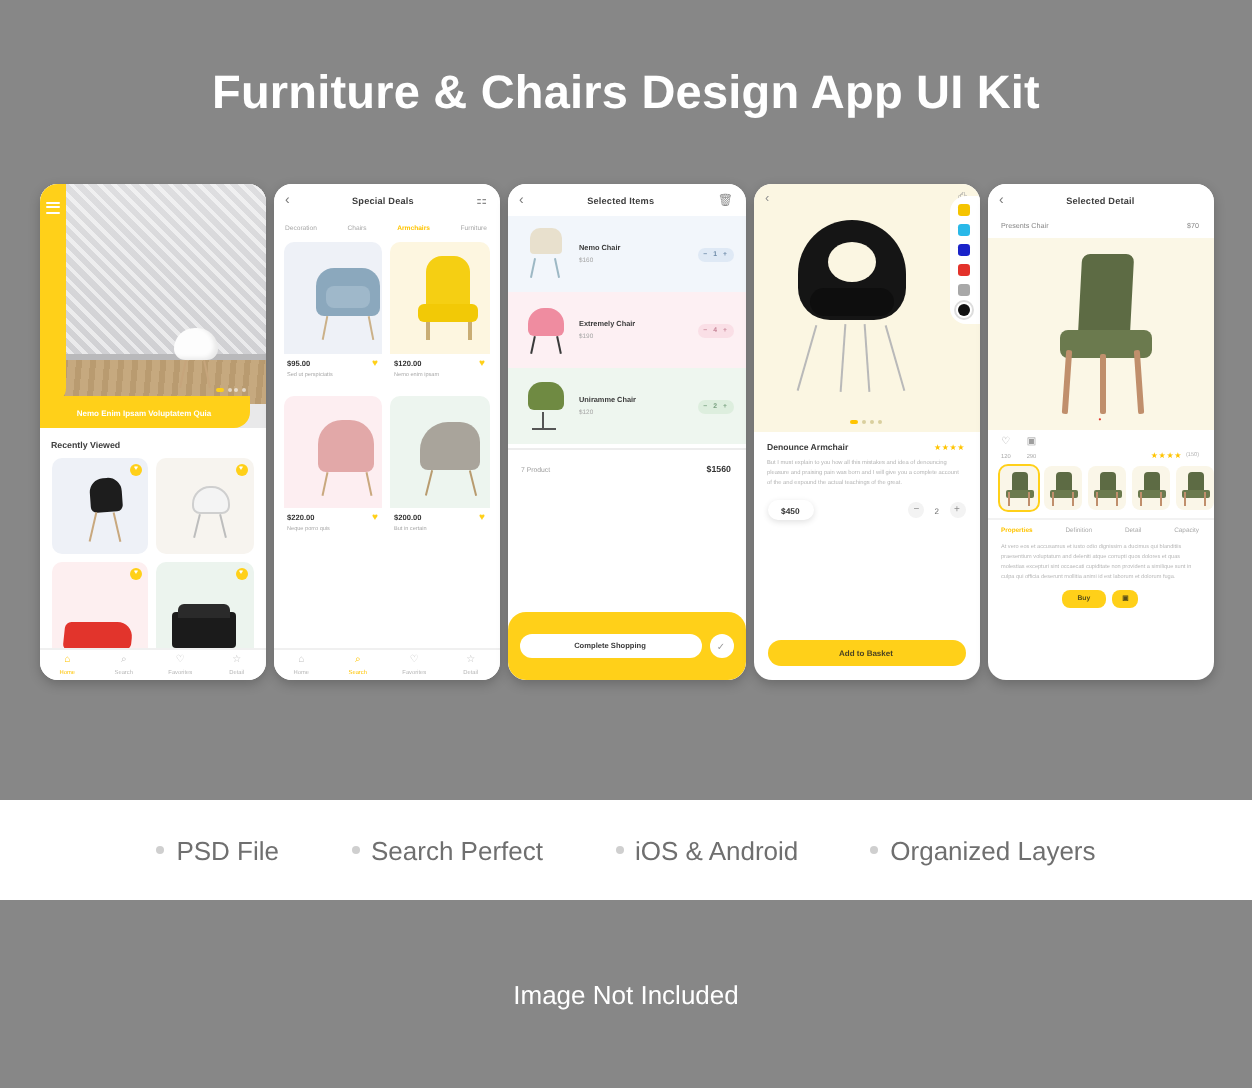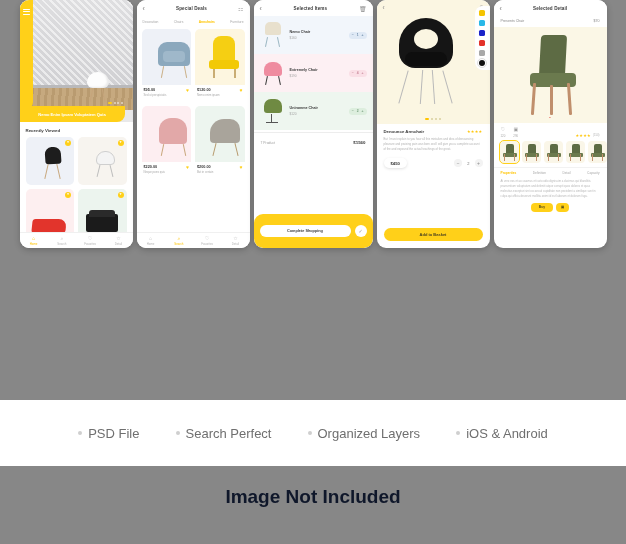--- a/index.html
+++ b/index.html
@@ -330,40 +330,43 @@
   .s5-text { padding: 0 7px; font-size: 2.8px; color: #b8b8b8; line-height: 1.8; }
   .s5-actions { display: flex; gap: 3px; justify-content: center; padding: 4px 0 6px; }
   .s5-actions .btn {
     background: #ffd019; border-radius: 4px; padding: 2.5px 8px;
     font-size: 3.4px; font-weight: bold; color: #5a4f18;
   }
   .s5-actions .btn.sq { padding: 2.5px 5px; }
 
   
   .features {
-    position: absolute; left: 0; right: 0; top: 400px; height: 66px;
+    position: absolute; left: 0; right: 0; top: 400px; height: 50px;
     background: #ffffff;
     display: flex; align-items: center; justify-content: center; gap: 36px;
   }
   .feature { display: flex; align-items: center; gap: 6px; }
   .feature .dot { width: 4px; height: 4px; border-radius: 50%; background: #cfcfcf; }
   .feature .lbl { font-size: 13px; color: #6f6f6f; }
 
   
   .footer {
     position: absolute; left: 0; right: 0; top: 450px; bottom: 0;
     display: flex; align-items: center; justify-content: center;
   }
-  .footer .note { color: #0f172a; font-size: 19px; font-weight: bold; }
+  .footer .note { color: #ffffff; font-size: 13px; }
 </style>
 </head>
 <body>
 
 <div class="page">
 
+  <div class="header">
+    <div class="header-title">Furniture &amp; Chairs Design App UI Kit</div>
+  </div>
 
   <div class="showcase">
 
     <div class="phone">
       <div class="s1-hero">
         <div class="wallpaper"></div>
         <div class="skirt"></div>
         <div class="floor"></div>
         <div class="s1-chair">
           <div class="seat"></div>
@@ -744,25 +747,25 @@
     <div class="feature">
       <span class="dot"></span>
       <span class="lbl">PSD File</span>
     </div>
     <div class="feature">
       <span class="dot"></span>
       <span class="lbl">Search Perfect</span>
     </div>
     <div class="feature">
       <span class="dot"></span>
-      <span class="lbl">Organized Layers</span>
+      <span class="lbl">iOS &amp; Android</span>
     </div>
     <div class="feature">
       <span class="dot"></span>
-      <span class="lbl">iOS &amp; Android</span>
+      <span class="lbl">Organized Layers</span>
     </div>
   </div>
 
   <div class="footer">
     <div class="note">Image Not Included</div>
   </div>
 
 </div>
 
 </body></html>

